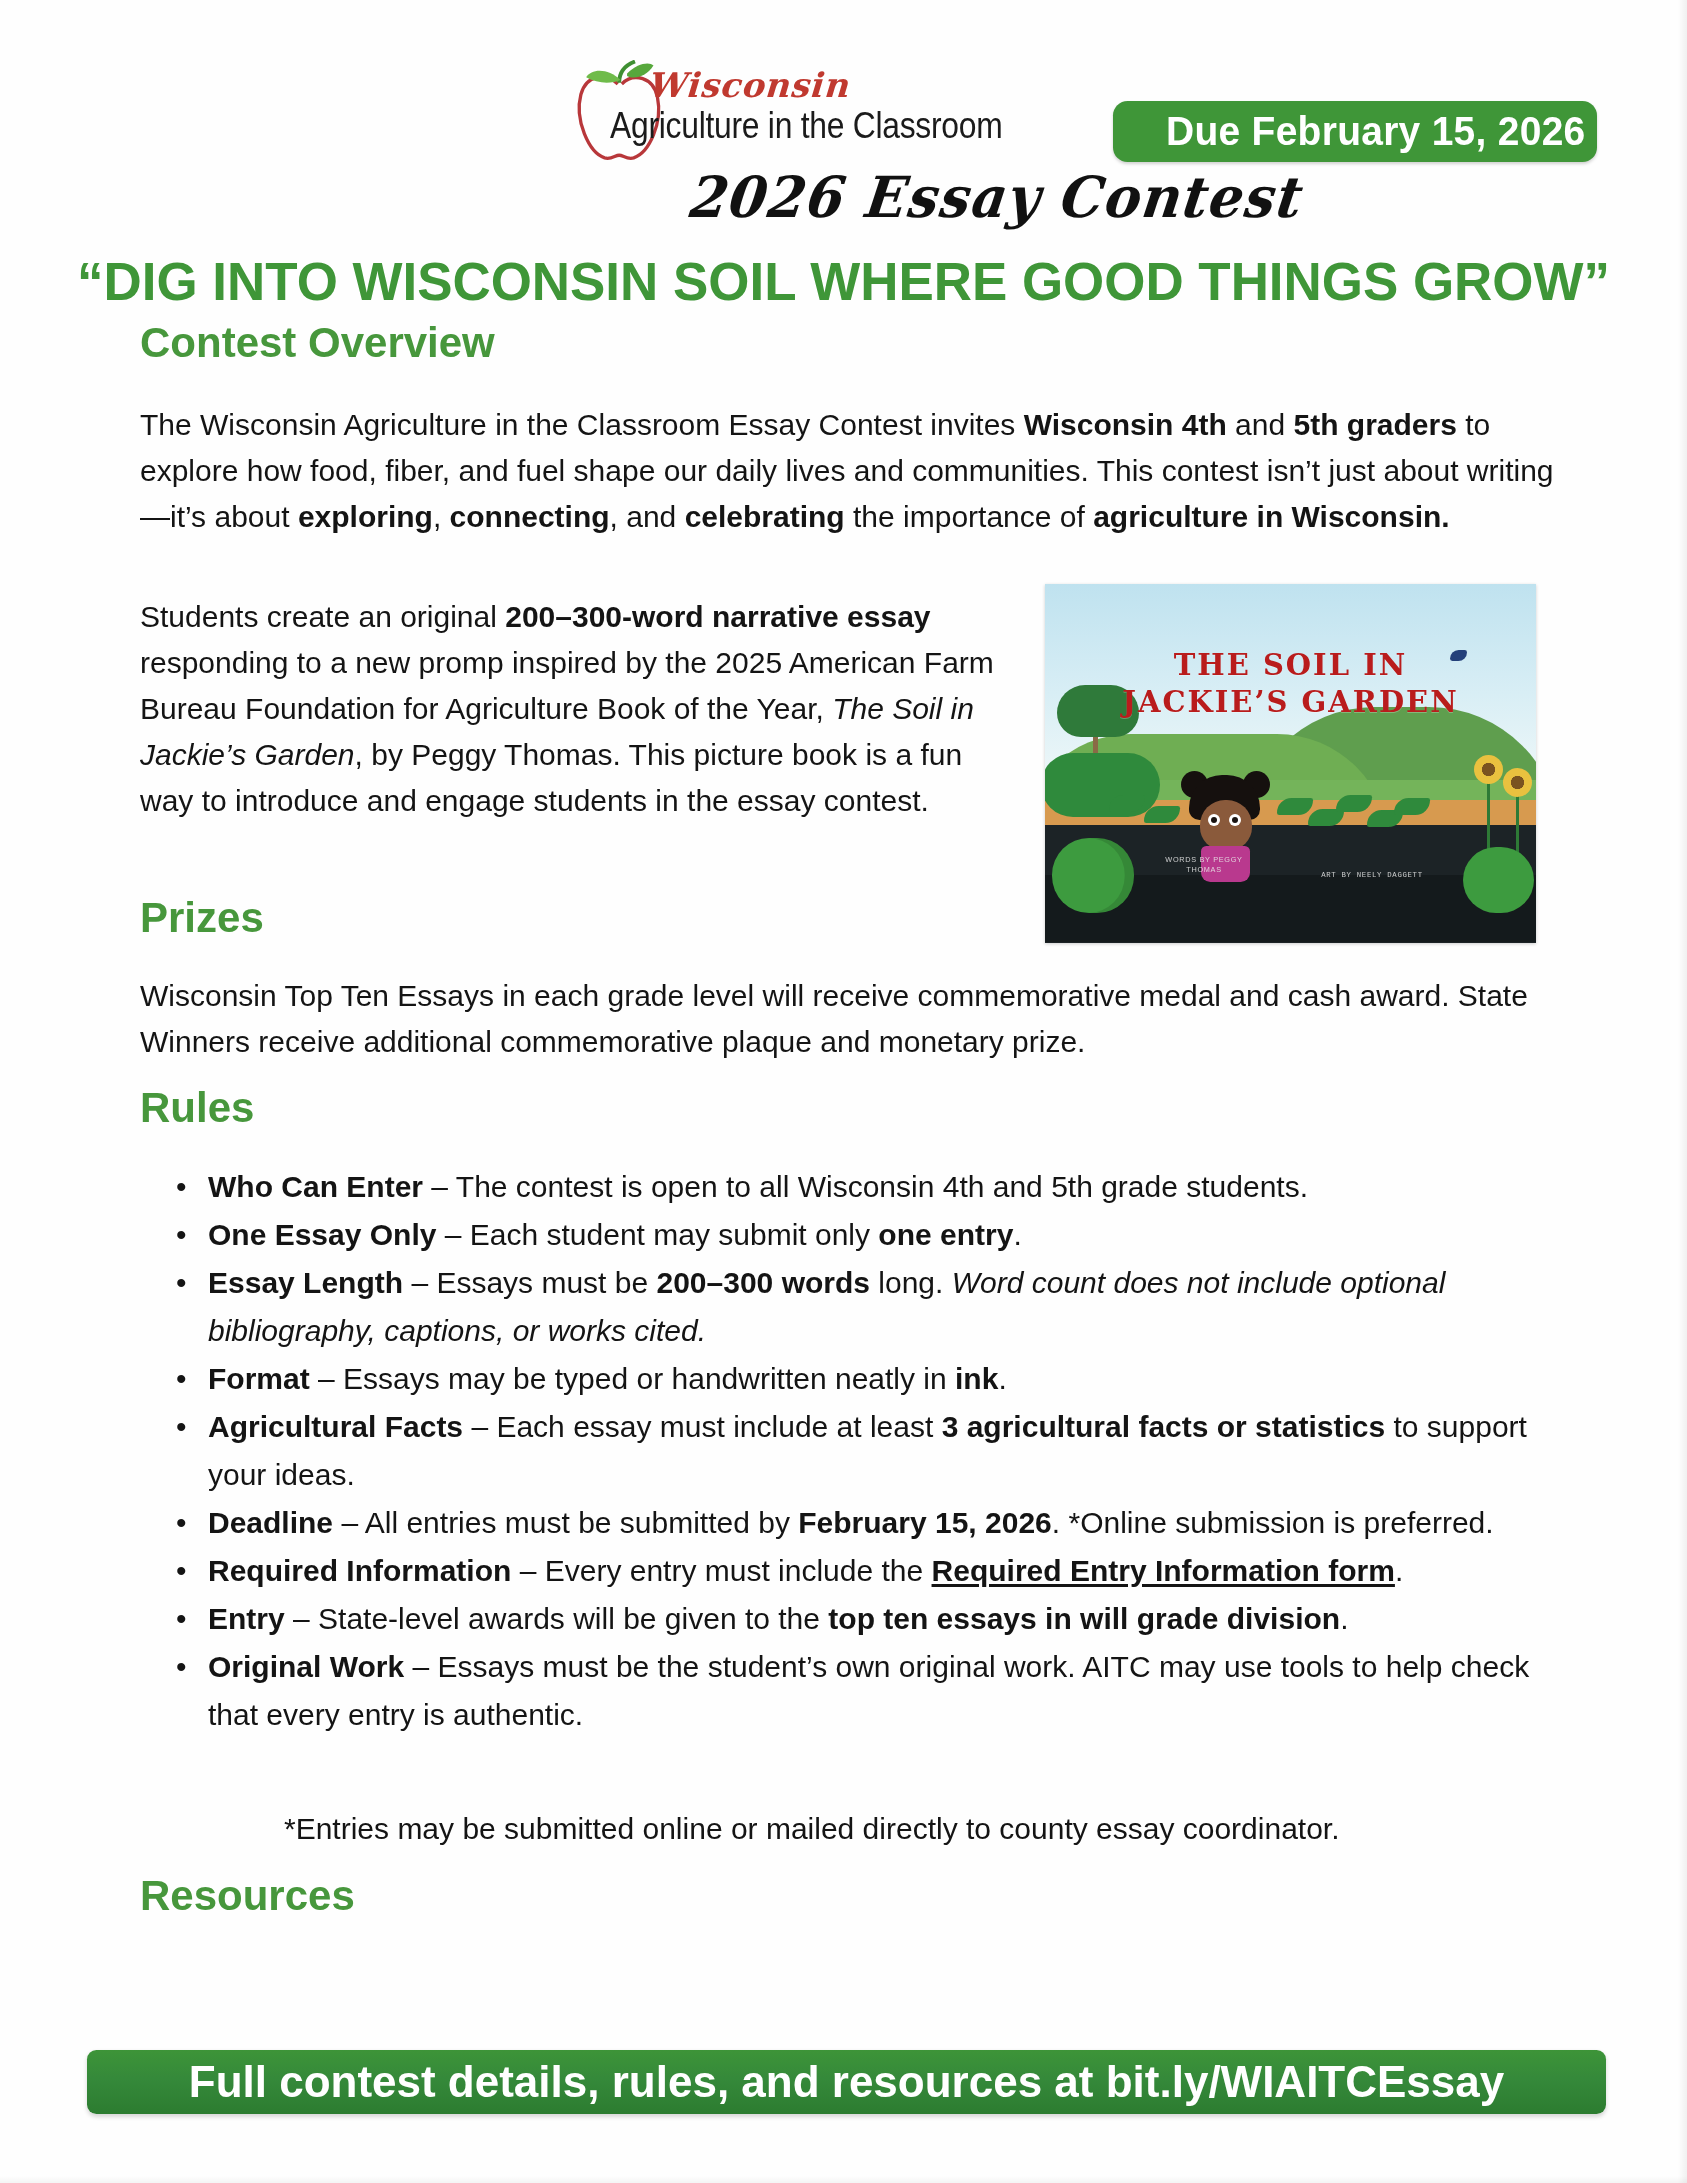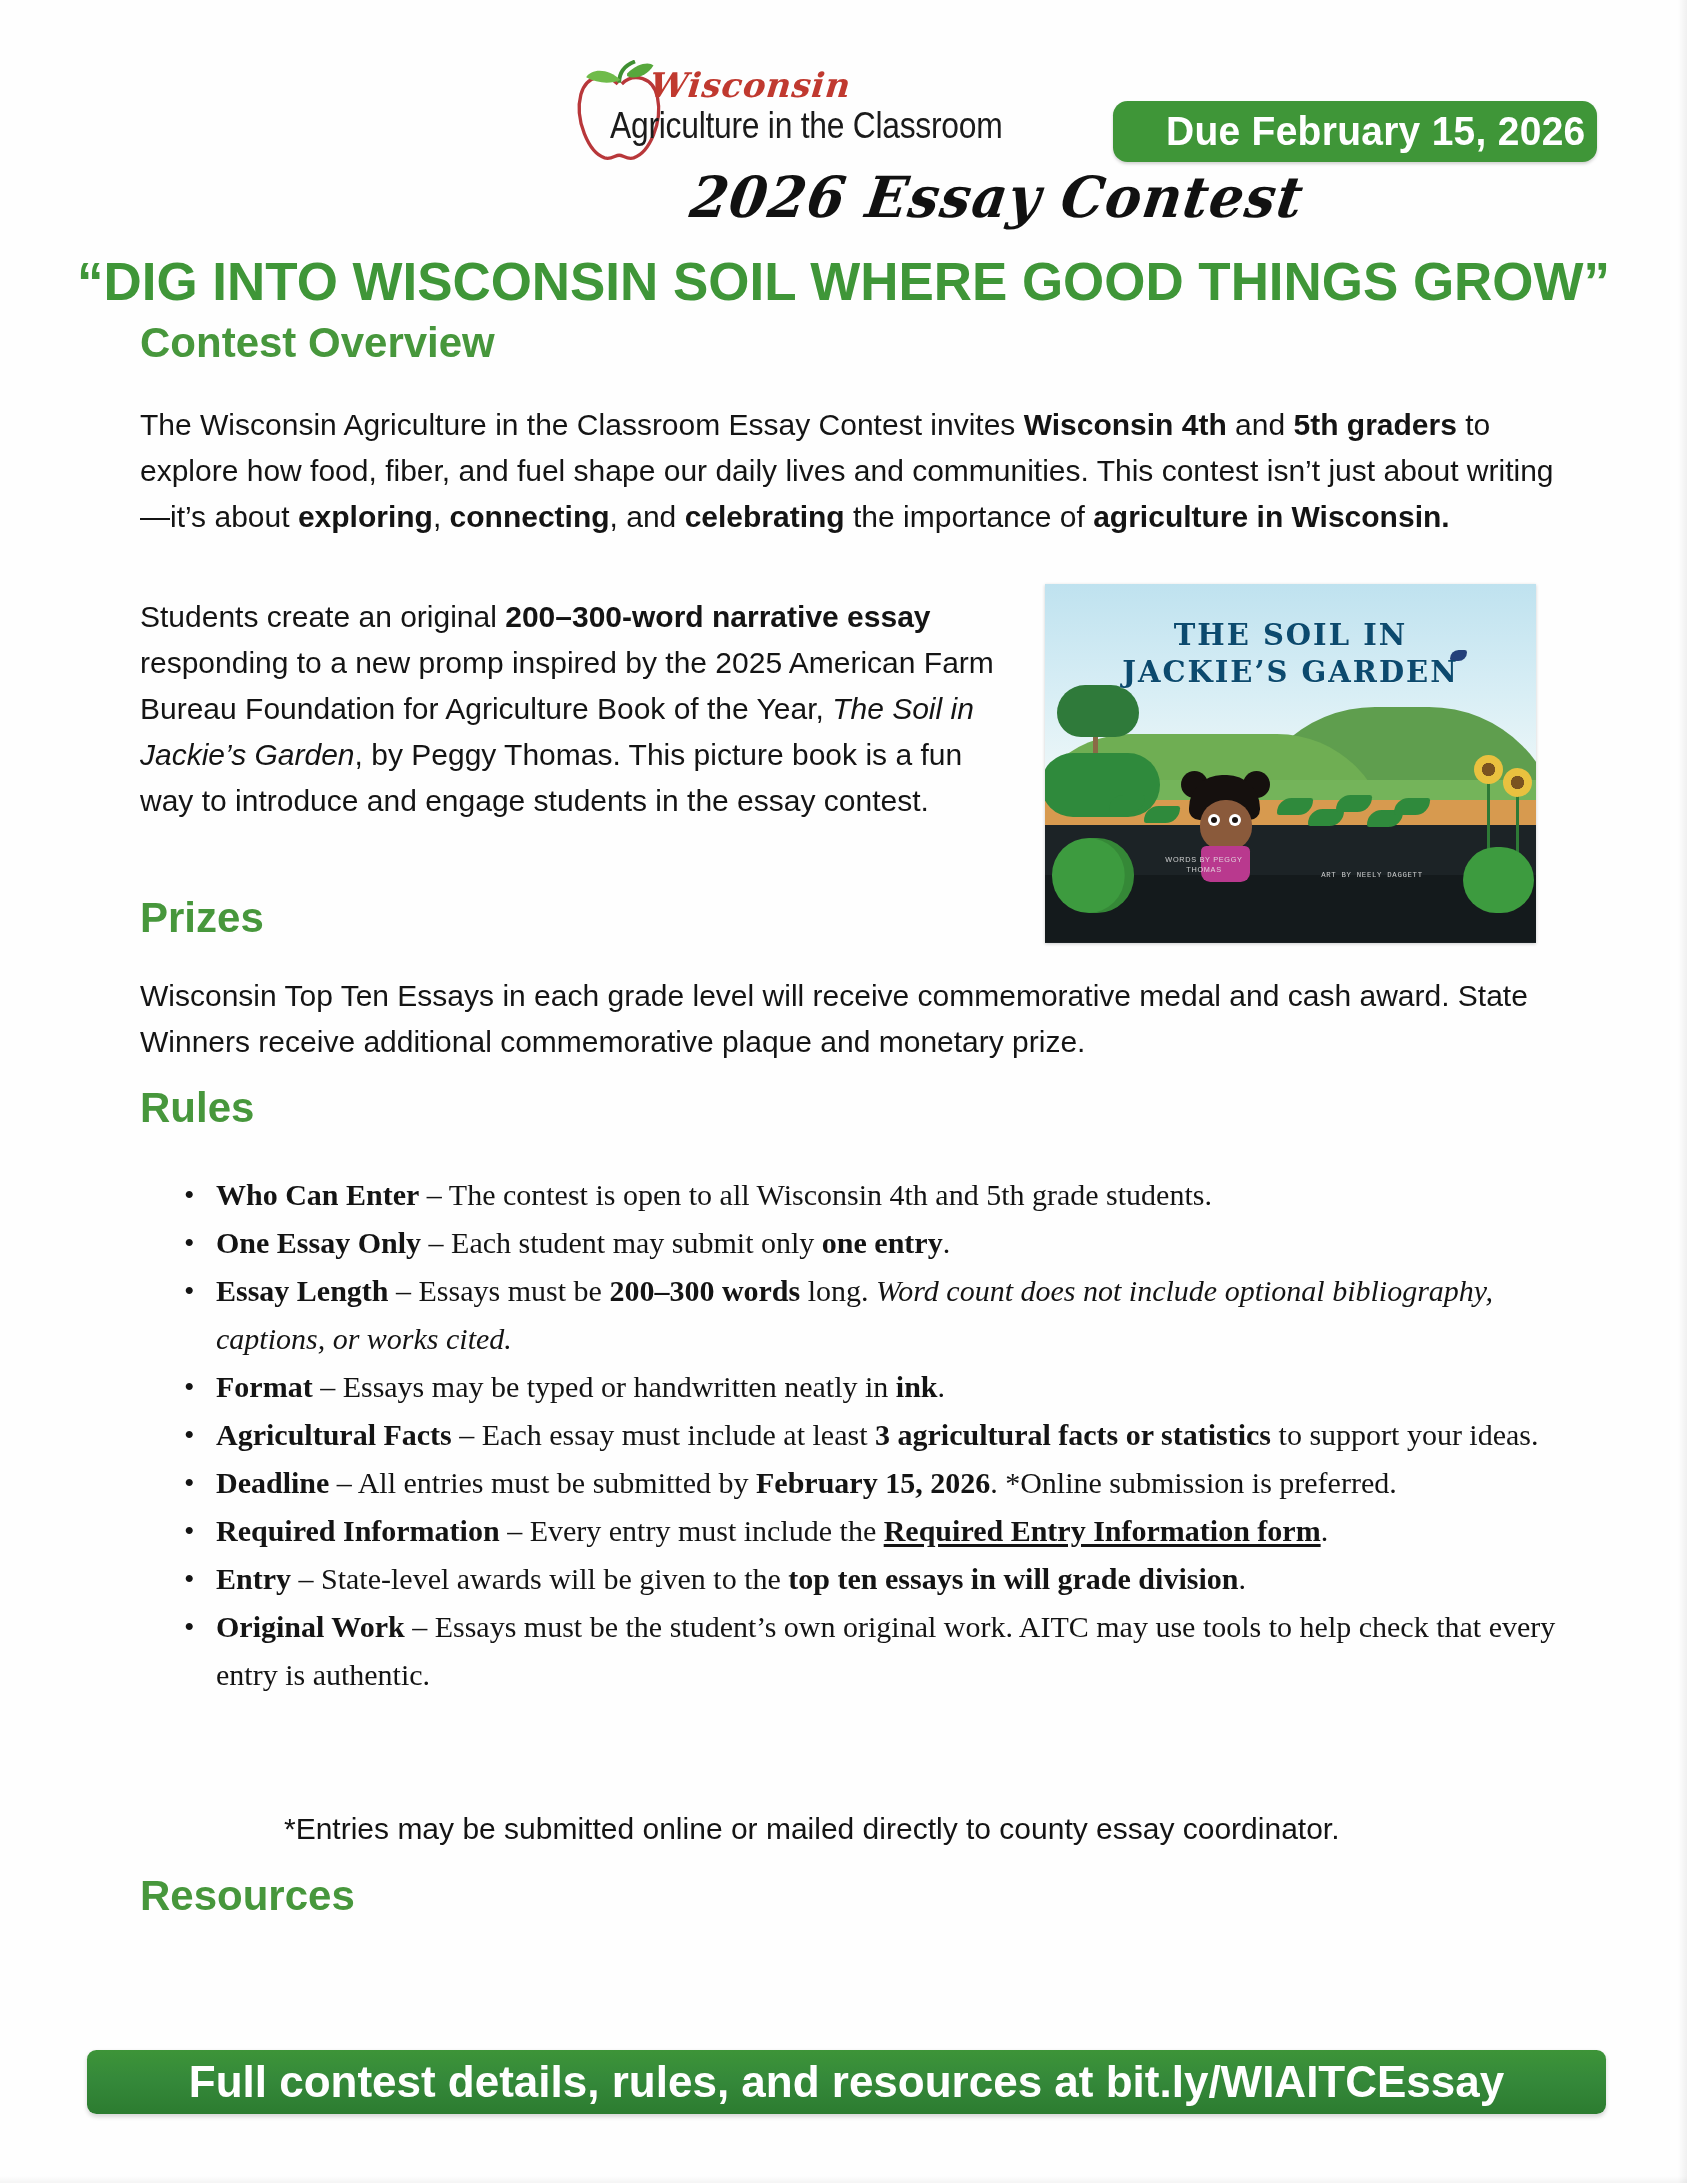--- a/index.html
+++ b/index.html
@@ -224,26 +224,27 @@
     background: #1c2326;
   }
   .bc-soil-deep {
     position: absolute; left: 0; top: 291px; width: 491px; height: 67px;
     background: #141a1c;
   }
   .bc-title-1, .bc-title-2 {
     position: absolute;
     width: 491px;
     text-align: center;
-    color: #0c4a6e;
+    color: #b91c1c;
     font-family: "DejaVu Serif", serif;
     font-weight: bold;
     font-size: 29px;
     letter-spacing: 2px;
     text-shadow: 0 0.7px 0 rgba(255,255,255,0.25);
+    margin-top: 30px;
   }
   .bc-title-1 { left: 0; top: 34px; }
   .bc-title-2 { left: 0; top: 71px; }
   .bc-credit {
     position: absolute;
     color: #e8e8e8;
     font-family: "Liberation Sans", sans-serif;
     font-size: 7.3px;
     line-height: 10px;
     text-align: center;
@@ -327,26 +328,26 @@
     position: absolute; left: 405px; top: 66px; width: 17px; height: 10.6px;
     background: #24407a; border-radius: 9.3px 2.6px 9.3px 2.6px;
   }
 
   
   .rules-list {
     position: absolute;
     left: 140px;
     top: 1155px;
     width: 1420px;
-    font-family: Liberation Serif, serif;
+    font-family: Liberation Sans, sans-serif;
     font-size: 30px;
     line-height: 48px;
     color: #141414;
     list-style: none;
-    margin: 16px;
+    margin: 8px;
     padding: 0;
   }
   .rules-list li {
     position: relative;
     padding-left: 60px;
     margin: 0 0 0 0;
   }
   .rules-list li::before {
     content: "\2022";
     position: absolute;

